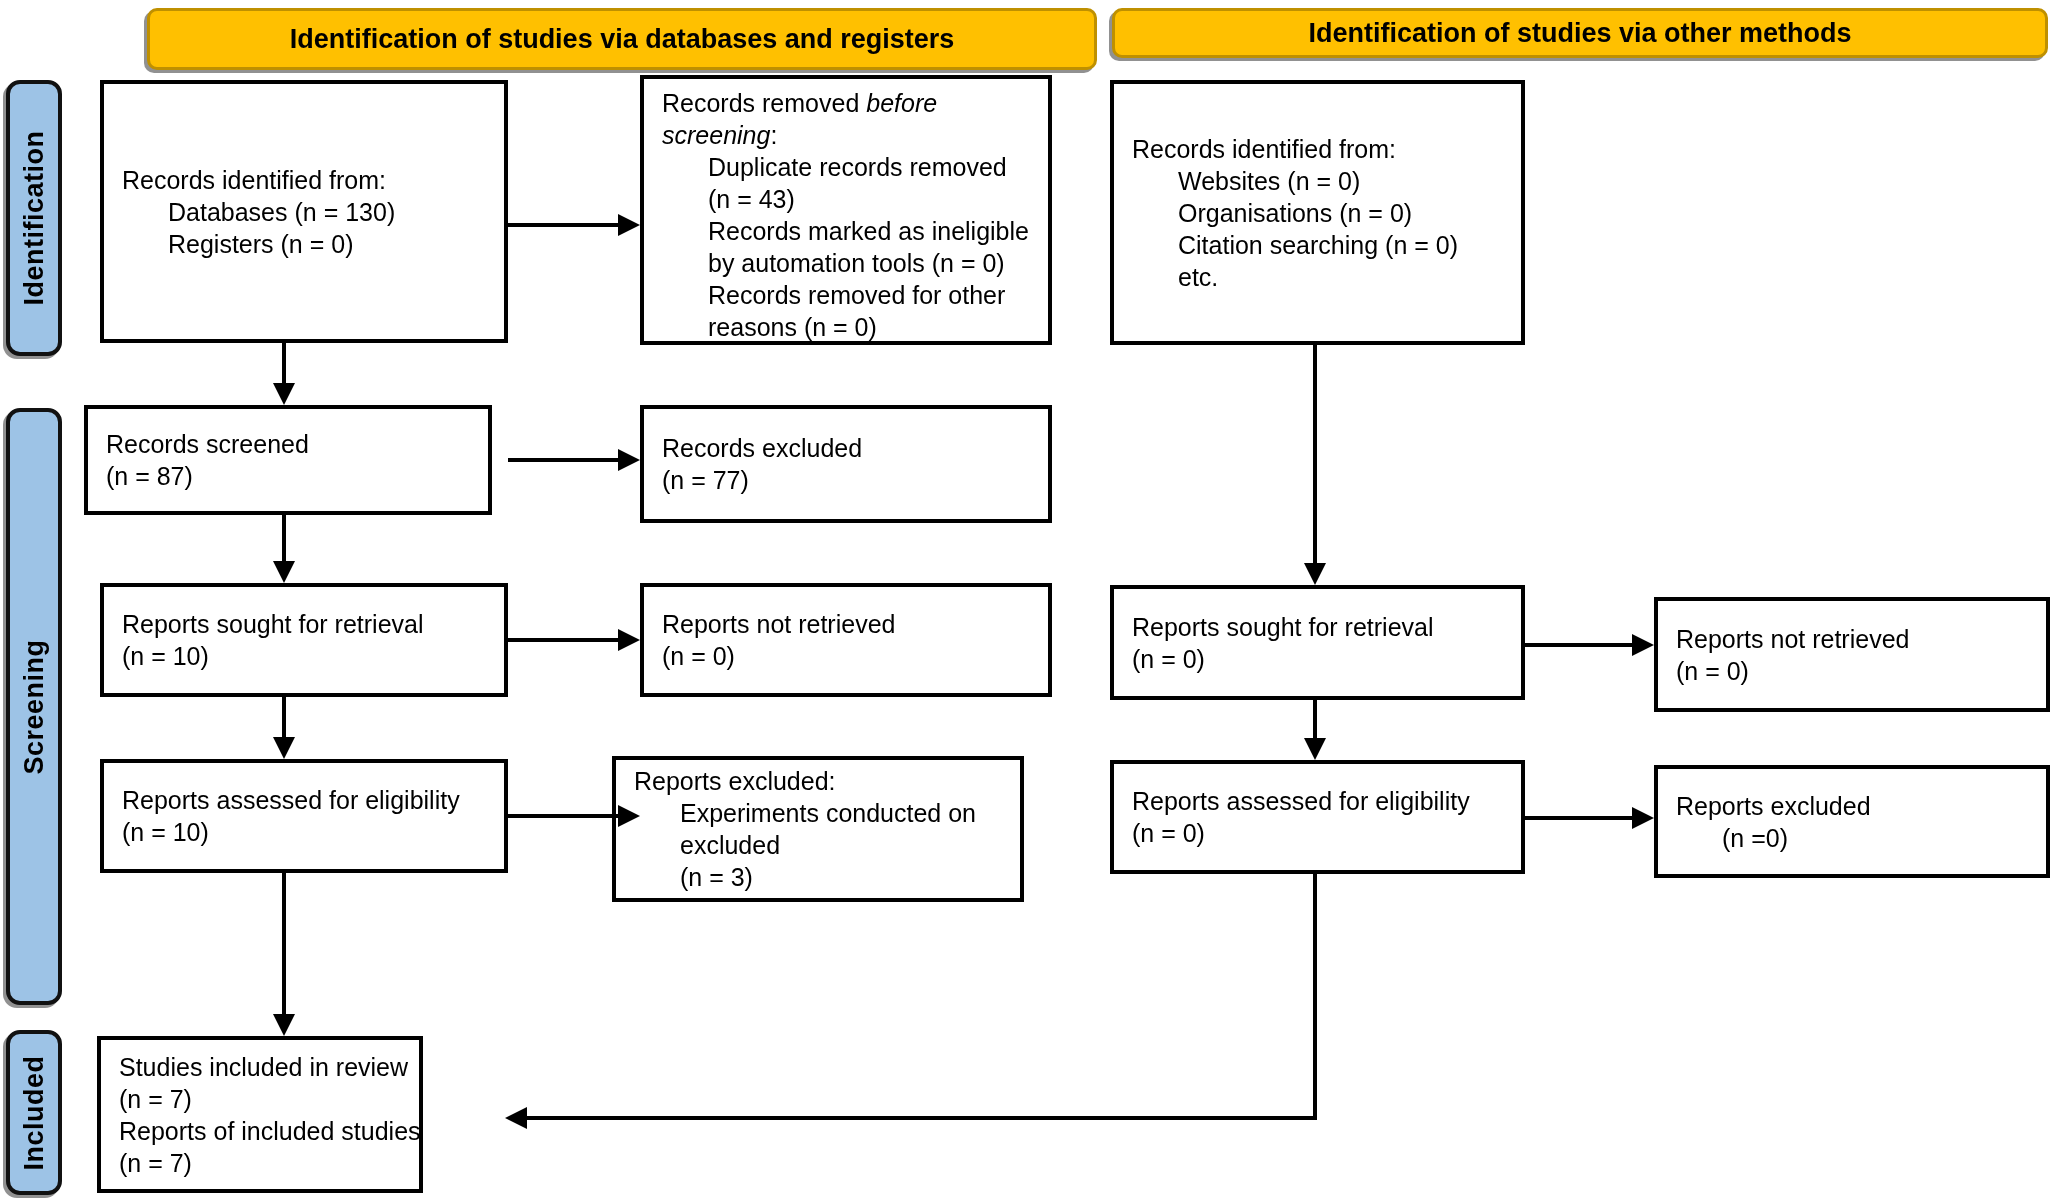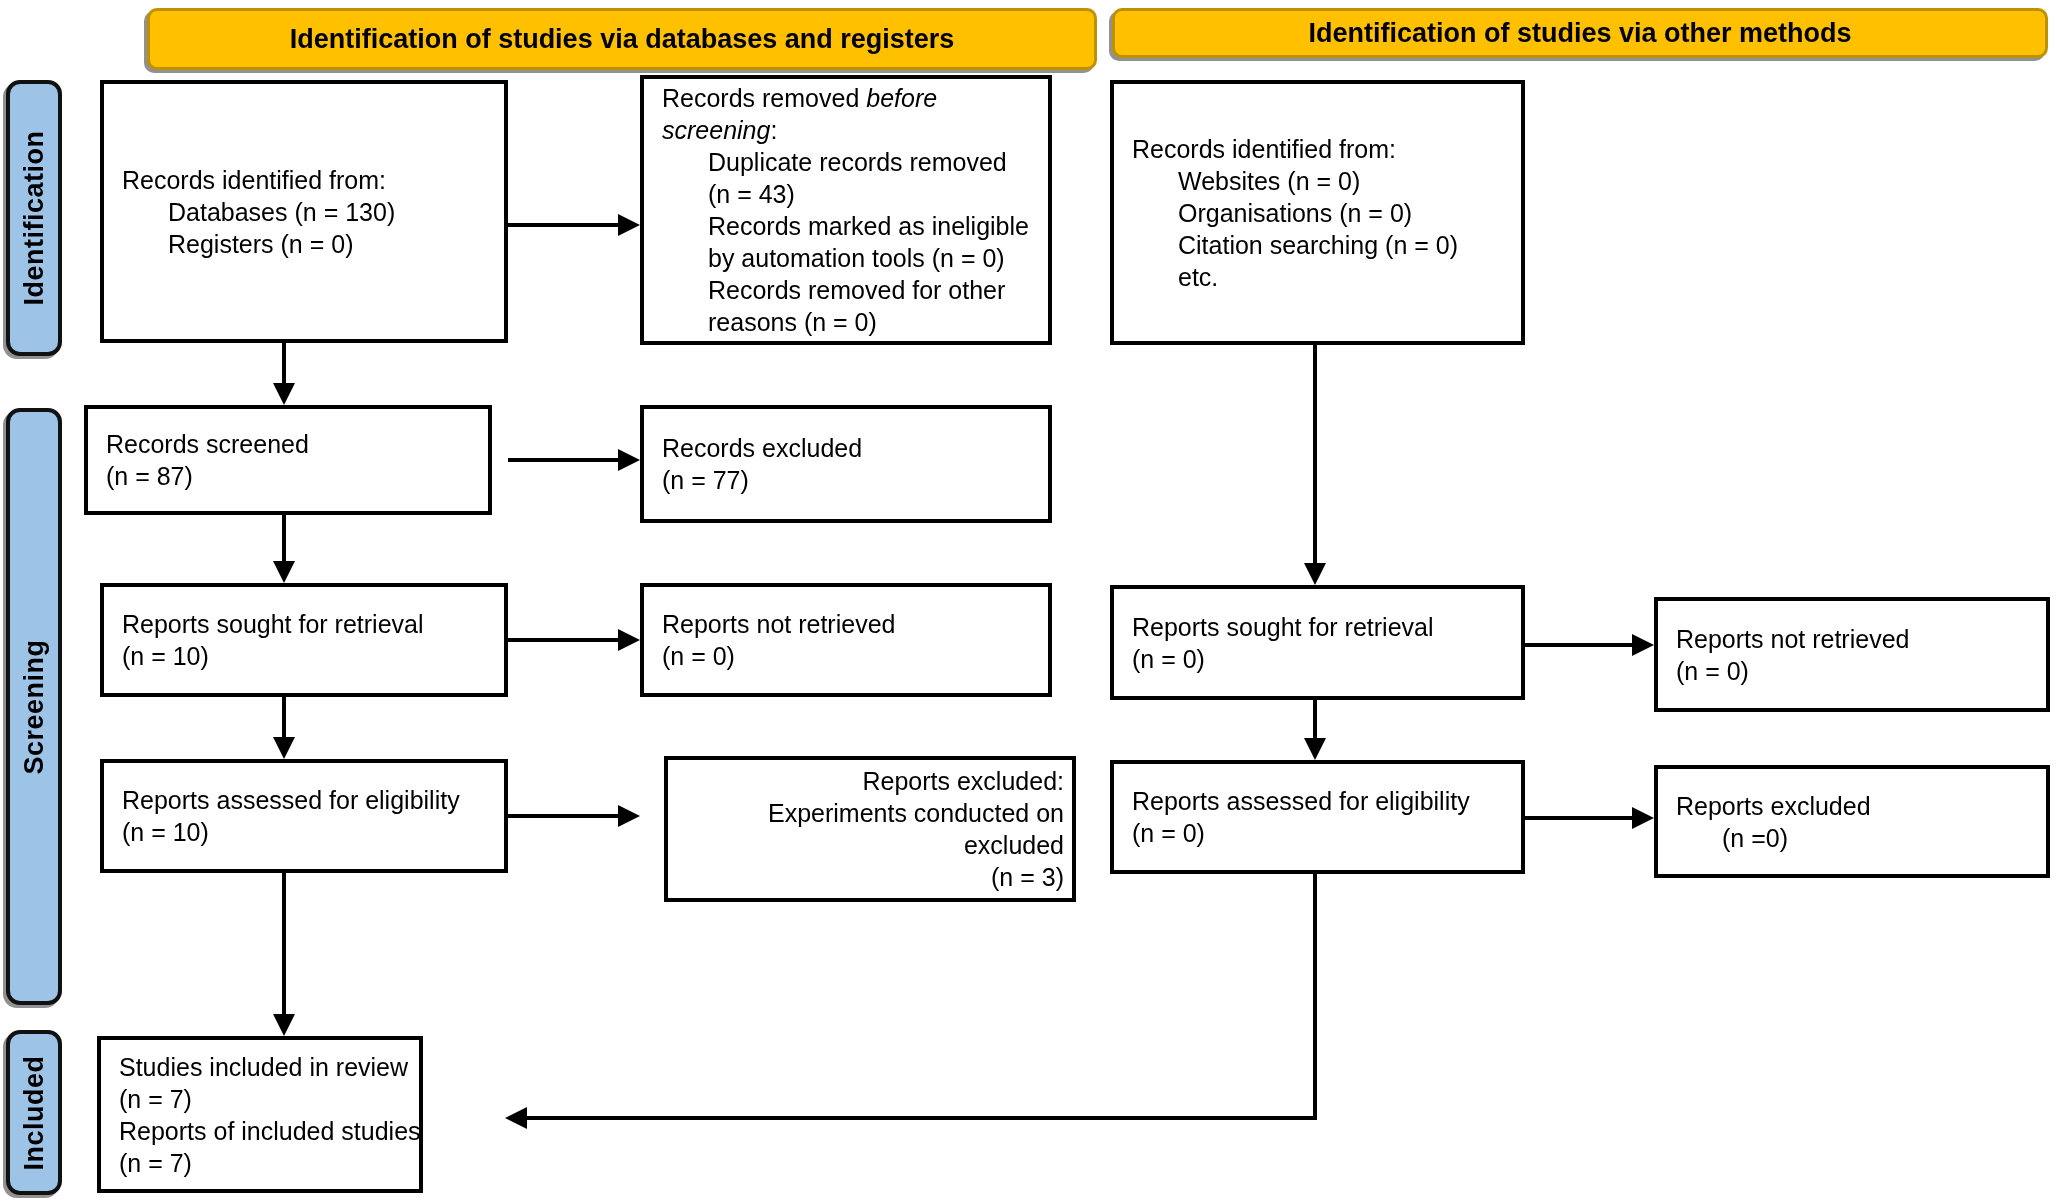--- a/index.html
+++ b/index.html
@@ -70,21 +70,21 @@
   </div>
   <div class="stage" style="left:6px;top:1030px;width:56px;height:165px;">
     <span>Included</span>
   </div>
 
   <div class="node" style="left:100px;top:80px;width:408px;height:263px;">
       <div class="ln ind-0"><span>Records identified from:</span></div>
       <div class="ln ind-1"><span>Databases (n = 130)</span></div>
       <div class="ln ind-1"><span>Registers (n = 0)</span></div>
     </div>
-  <div class="node" style="left:640px;top:75px;width:412px;height:270px;">
+  <div class="node" style="left:640px;top:75px;width:412px;height:270px;justify-content:space-between;">
       <div class="ln ind-0"><span>Records removed </span><span class="it">before</span></div>
       <div class="ln ind-0"><span class="it">screening</span><span>:</span></div>
       <div class="ln ind-1"><span>Duplicate records removed</span></div>
       <div class="ln ind-1"><span>(n = 43)</span></div>
       <div class="ln ind-1"><span>Records marked as ineligible</span></div>
       <div class="ln ind-1"><span>by automation tools (n = 0)</span></div>
       <div class="ln ind-1"><span>Records removed for other</span></div>
       <div class="ln ind-1"><span>reasons (n = 0)</span></div>
     </div>
   <div class="node" style="left:1110px;top:80px;width:415px;height:265px;">
@@ -118,21 +118,21 @@
     </div>
   <div class="node" style="left:1654px;top:597px;width:396px;height:115px;">
       <div class="ln ind-0"><span>Reports not retrieved</span></div>
       <div class="ln ind-0"><span>(n = 0)</span></div>
     </div>
 
   <div class="node" style="left:100px;top:759px;width:408px;height:114px;">
       <div class="ln ind-0"><span>Reports assessed for eligibility</span></div>
       <div class="ln ind-0"><span>(n = 10)</span></div>
     </div>
-  <div class="node" style="left:664px;top:756px;width:412px;height:146px;text-align:right;">
+  <div class="node" style="left:612px;top:756px;width:412px;height:146px;">
       <div class="ln ind-0"><span>Reports excluded:</span></div>
       <div class="ln ind-1"><span>Experiments conducted on</span></div>
       <div class="ln ind-1"><span>excluded</span></div>
       <div class="ln ind-1"><span>(n = 3)</span></div>
     </div>
   <div class="node" style="left:1110px;top:760px;width:415px;height:114px;">
       <div class="ln ind-0"><span>Reports assessed for eligibility</span></div>
       <div class="ln ind-0"><span>(n = 0)</span></div>
     </div>
   <div class="node" style="left:1654px;top:765px;width:396px;height:113px;">

